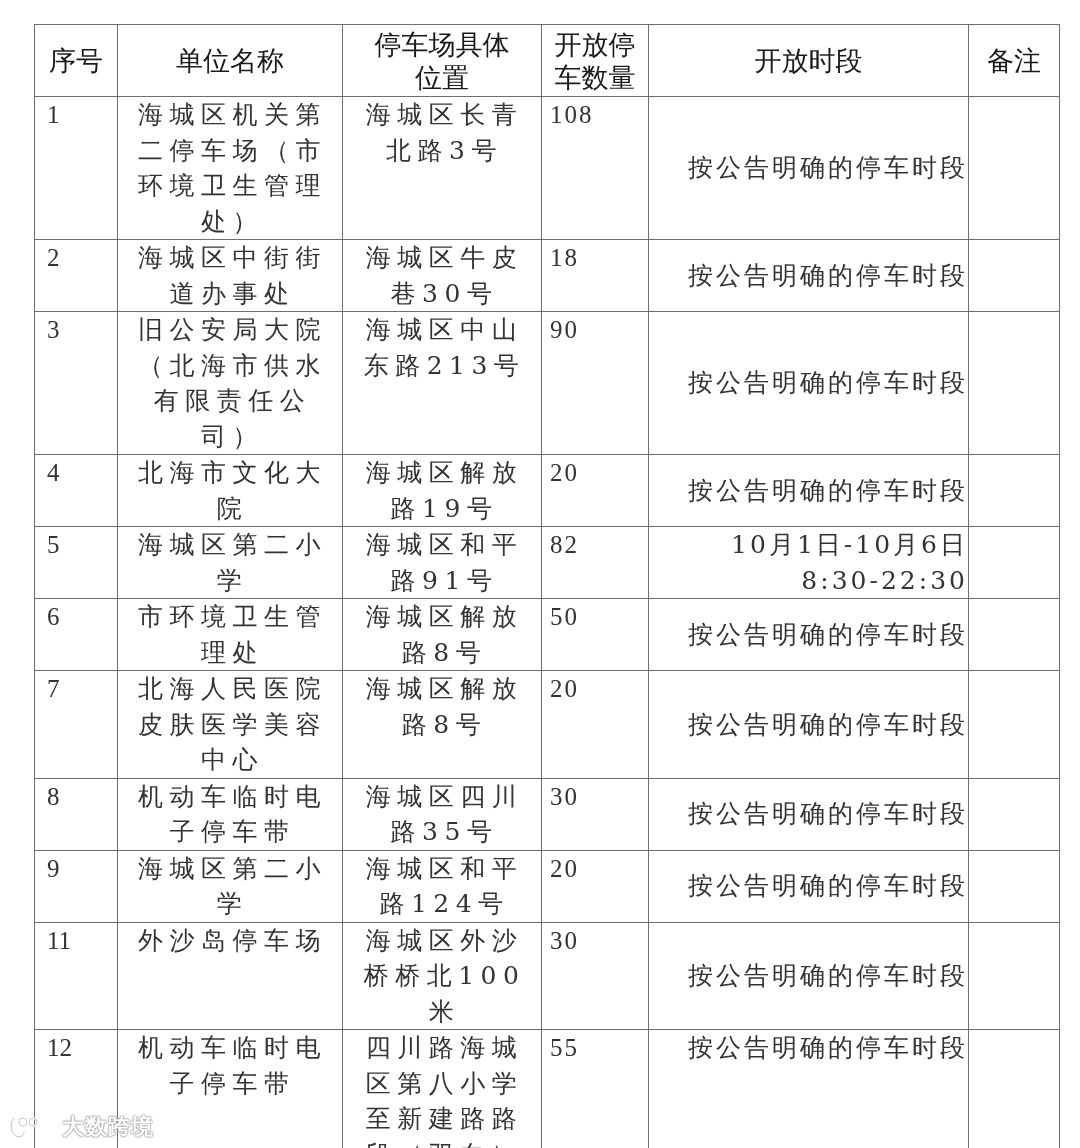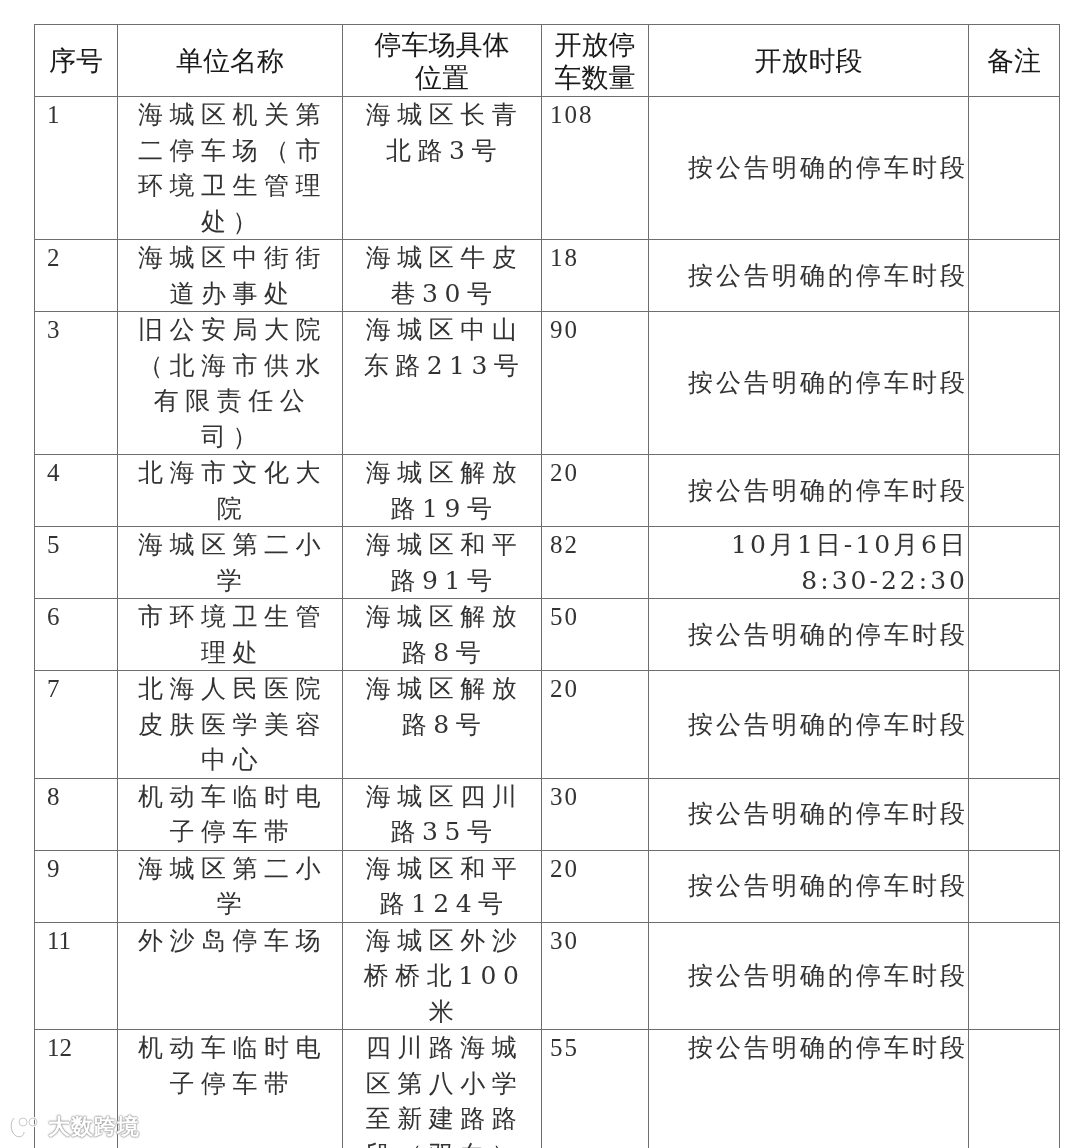--- a/index.html
+++ b/index.html
@@ -71,21 +71,21 @@
     }
     td.c-note {}
     .time-line { display: block; }
     .watermark {
       position: absolute;
       left: 8px;
       top: 1112px;
       height: 30px;
       display: flex;
       align-items: center;
-      gap: 6px;
+      gap: 20px;
       color: #ffffff;
       font-family: "DejaVu Sans", sans-serif;
       font-size: 22px;
       font-weight: bold;
       letter-spacing: 1px;
       text-shadow: 0 0 2px #8c8c8c, 0 0 2px #8c8c8c, 0 0 1px #6a6a6a;
       opacity: 0.9;
     }
     .watermark .logo {
       width: 34px;

